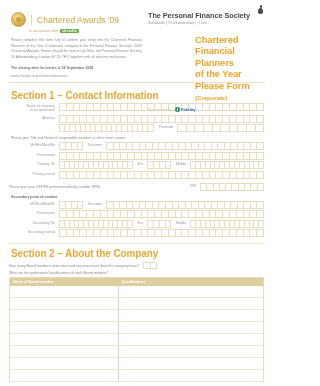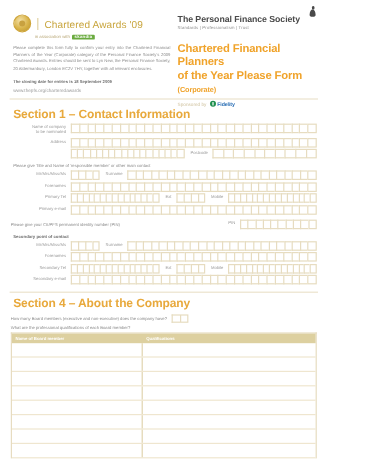--- a/index.html
+++ b/index.html
@@ -45,21 +45,21 @@
 
   .brand-right{position:absolute;right:9px;top:11px;width:116px;text-align:left;}
   .pfs-lockup{text-align:left;position:relative;padding-right:2px;}
   .pfs-name{font-size:7.3px;font-weight:bold;color:#4a4a4a;letter-spacing:-.05px;white-space:nowrap;}
   .pfs-strap{font-size:3.5px;color:#8e8e8e;margin-top:1px;letter-spacing:.15px;white-space:nowrap;}
   .pfs-figure{position:absolute;right:0px;top:-6px;width:6px;height:9px;}
   .pfs-figure .hd{position:absolute;left:1.6px;top:0;width:2.6px;height:2.6px;border-radius:50%;background:#4a4a4a;}
   .pfs-figure .bd{position:absolute;left:0.4px;top:2.8px;width:5px;height:6px;
       background:#4a4a4a;border-radius:50% 50% 45% 45%/70% 70% 30% 30%;}
 
-  .form-title{margin-top:9px;font-size:9.4px;line-height:1.22;color:#f0a32a;font-weight:bold;letter-spacing:-.1px;}
+  .form-title{margin-top:9px;font-size:9.4px;line-height:1.22;color:#f0a32a;font-weight:bold;letter-spacing:-.1px;margin-left:47px;}
   .form-title .corp{font-size:6.1px;font-weight:bold;}
   .sponsor{margin-top:4px;display:flex;align-items:center;gap:3px;font-size:3.9px;color:#cdbf9a;}
   .fidelity{display:flex;align-items:center;gap:1px;}
   .fid-mark{width:5px;height:5px;border-radius:50%;background:#1e8f4e;position:relative;flex:0 0 auto;}
   .fid-mark::after{content:"";position:absolute;left:1.6px;top:1px;width:1.6px;height:3px;background:#fff;border-radius:1px;}
   .fid-word{font-size:4.4px;font-weight:bold;color:#2b6fb5;letter-spacing:-.1px;}
 
   
   .rule{height:1px;background:#ece3cd;margin:0 8px;}
   .section-head{
@@ -597,21 +597,21 @@
           <span></span>
           <span></span>
           <span></span>
       </div>
     </div>
   </div>
 
   <div style="height:6px"></div>
   <div class="rule"></div>
   <div style="height:4px"></div>
-  <div class="section-head">Section 4 – About the Company</div>
+  <div class="section-head">Section 2 – About the Company</div>
 
   <div class="form">
     <div class="inline-row">
       <span class="q">How many Board members (executive and non-executive) does the company have?</span>
       <span class="boxpair">
           <span></span>
           <span></span>
         </span>
     </div>
     <div class="note" style="margin:2px 0 0 0">What are the professional qualifications of each Board member?</div>

